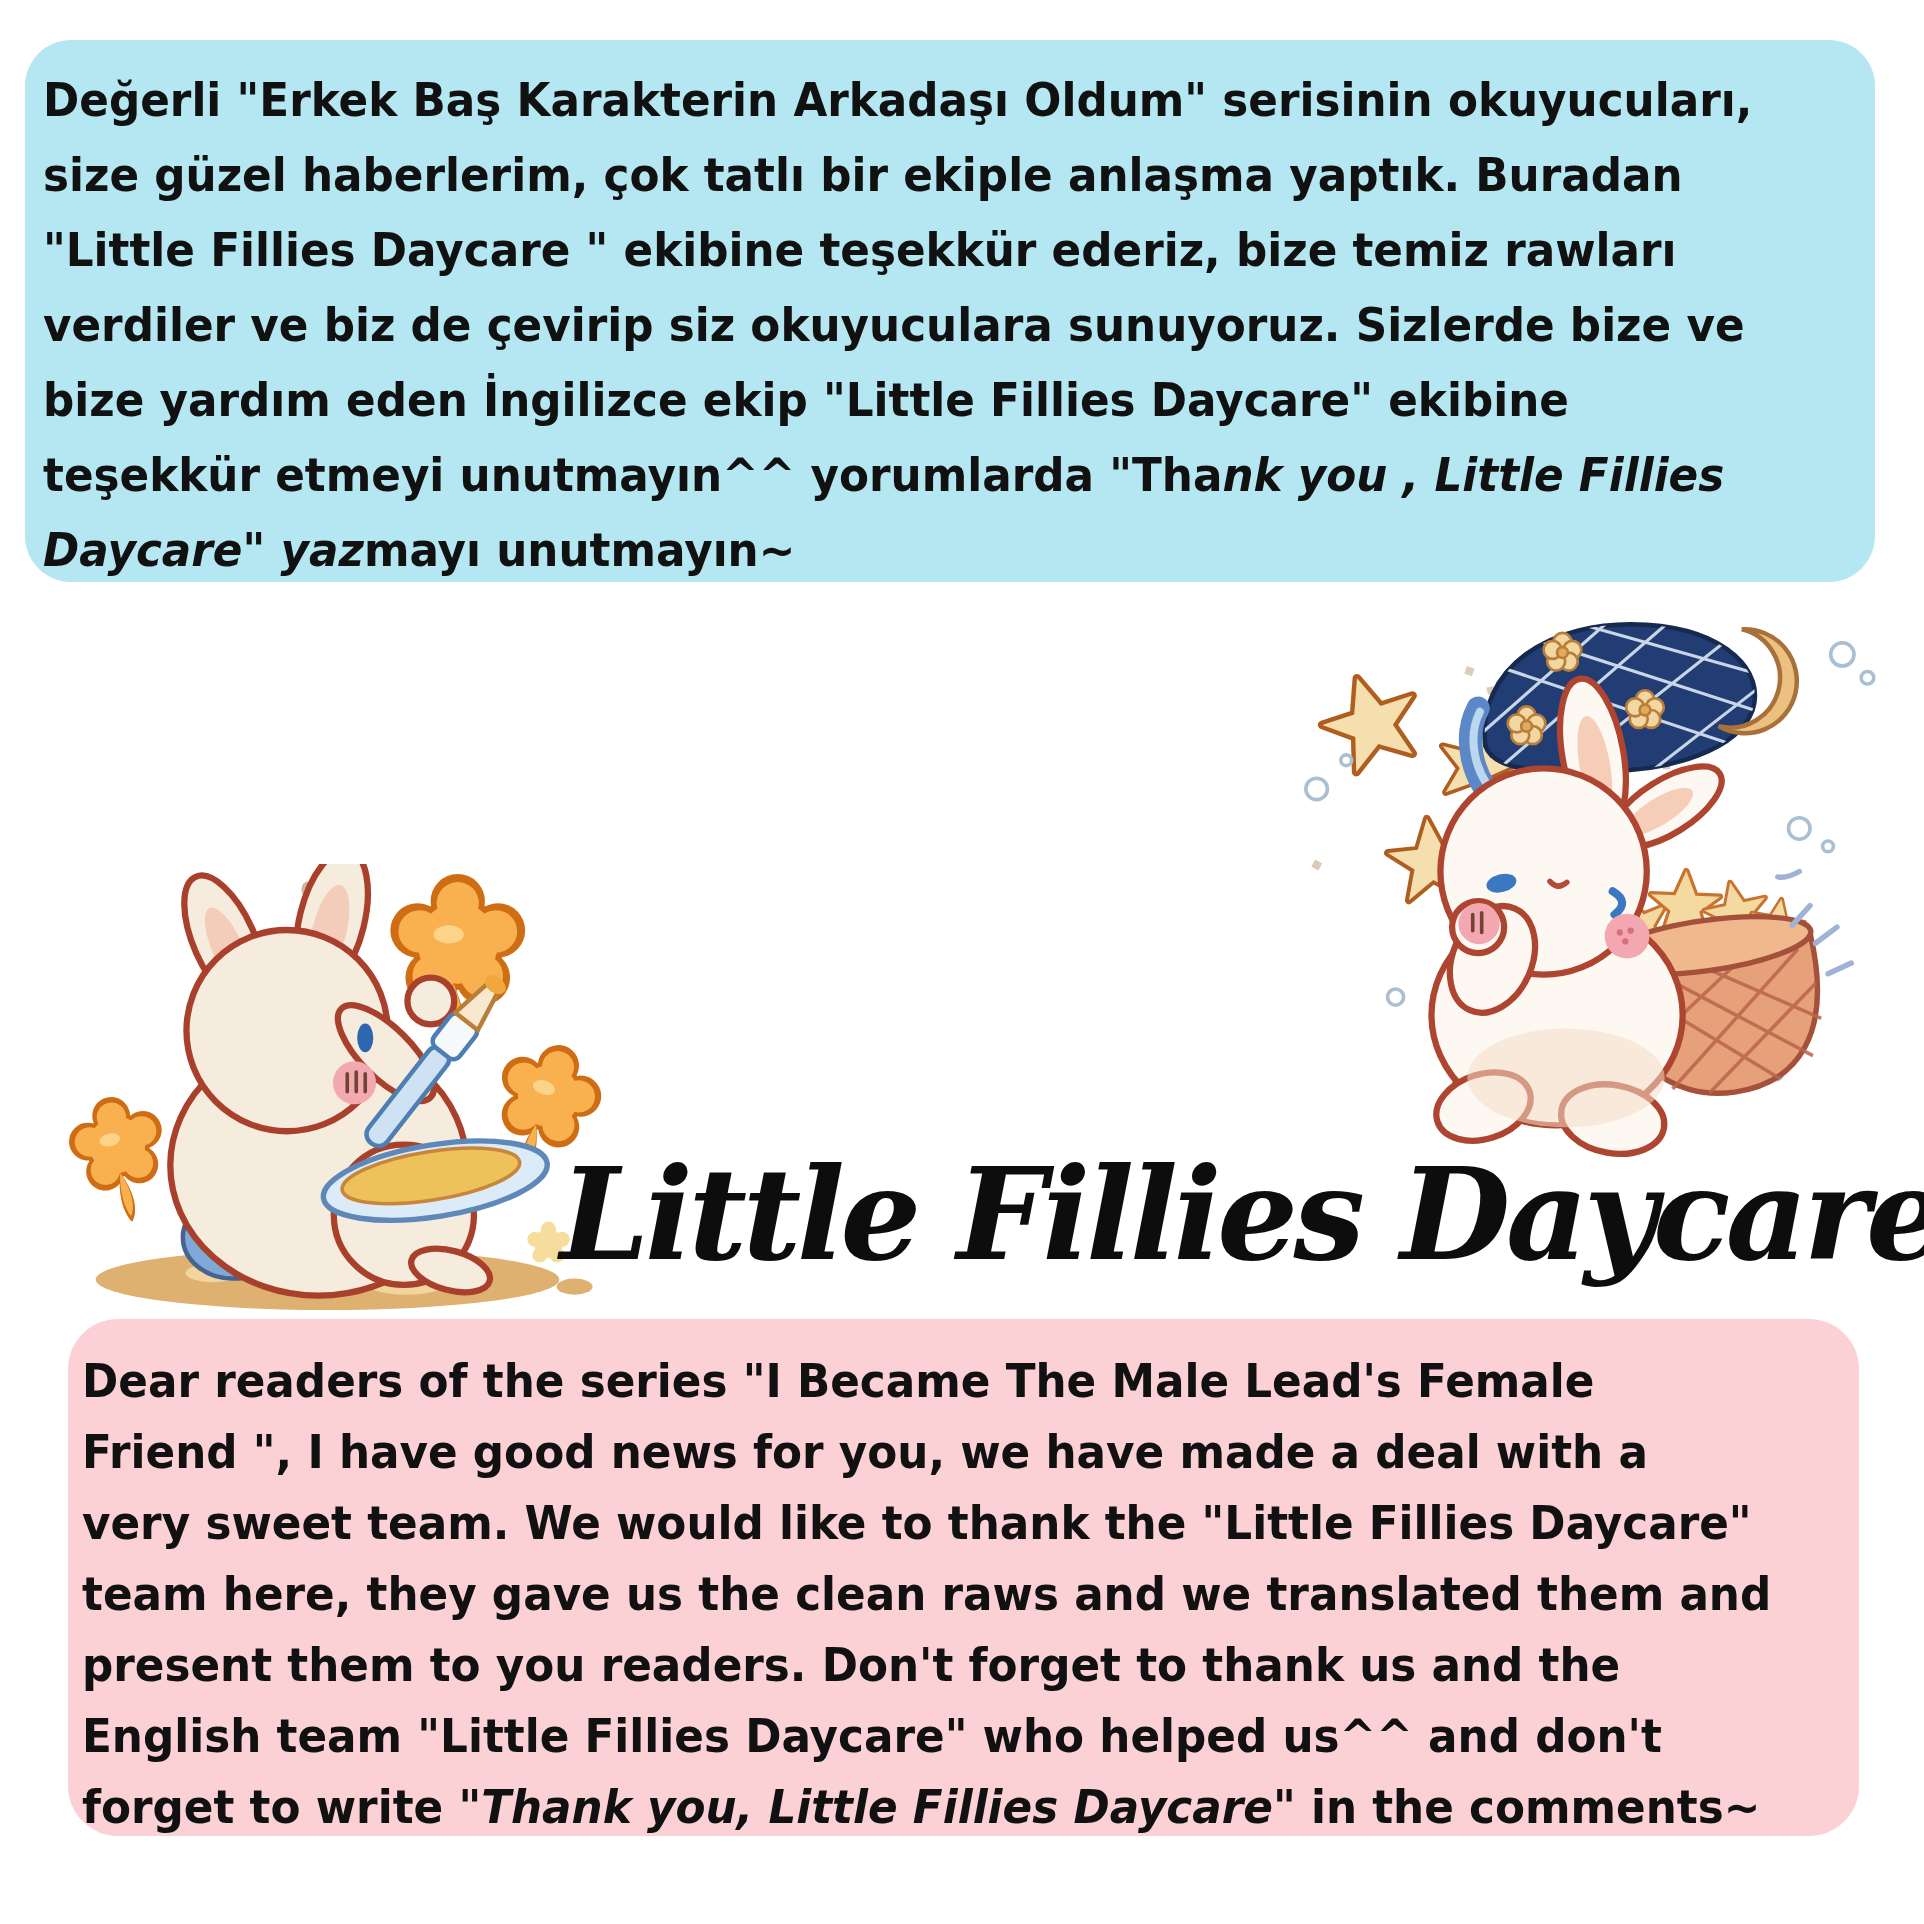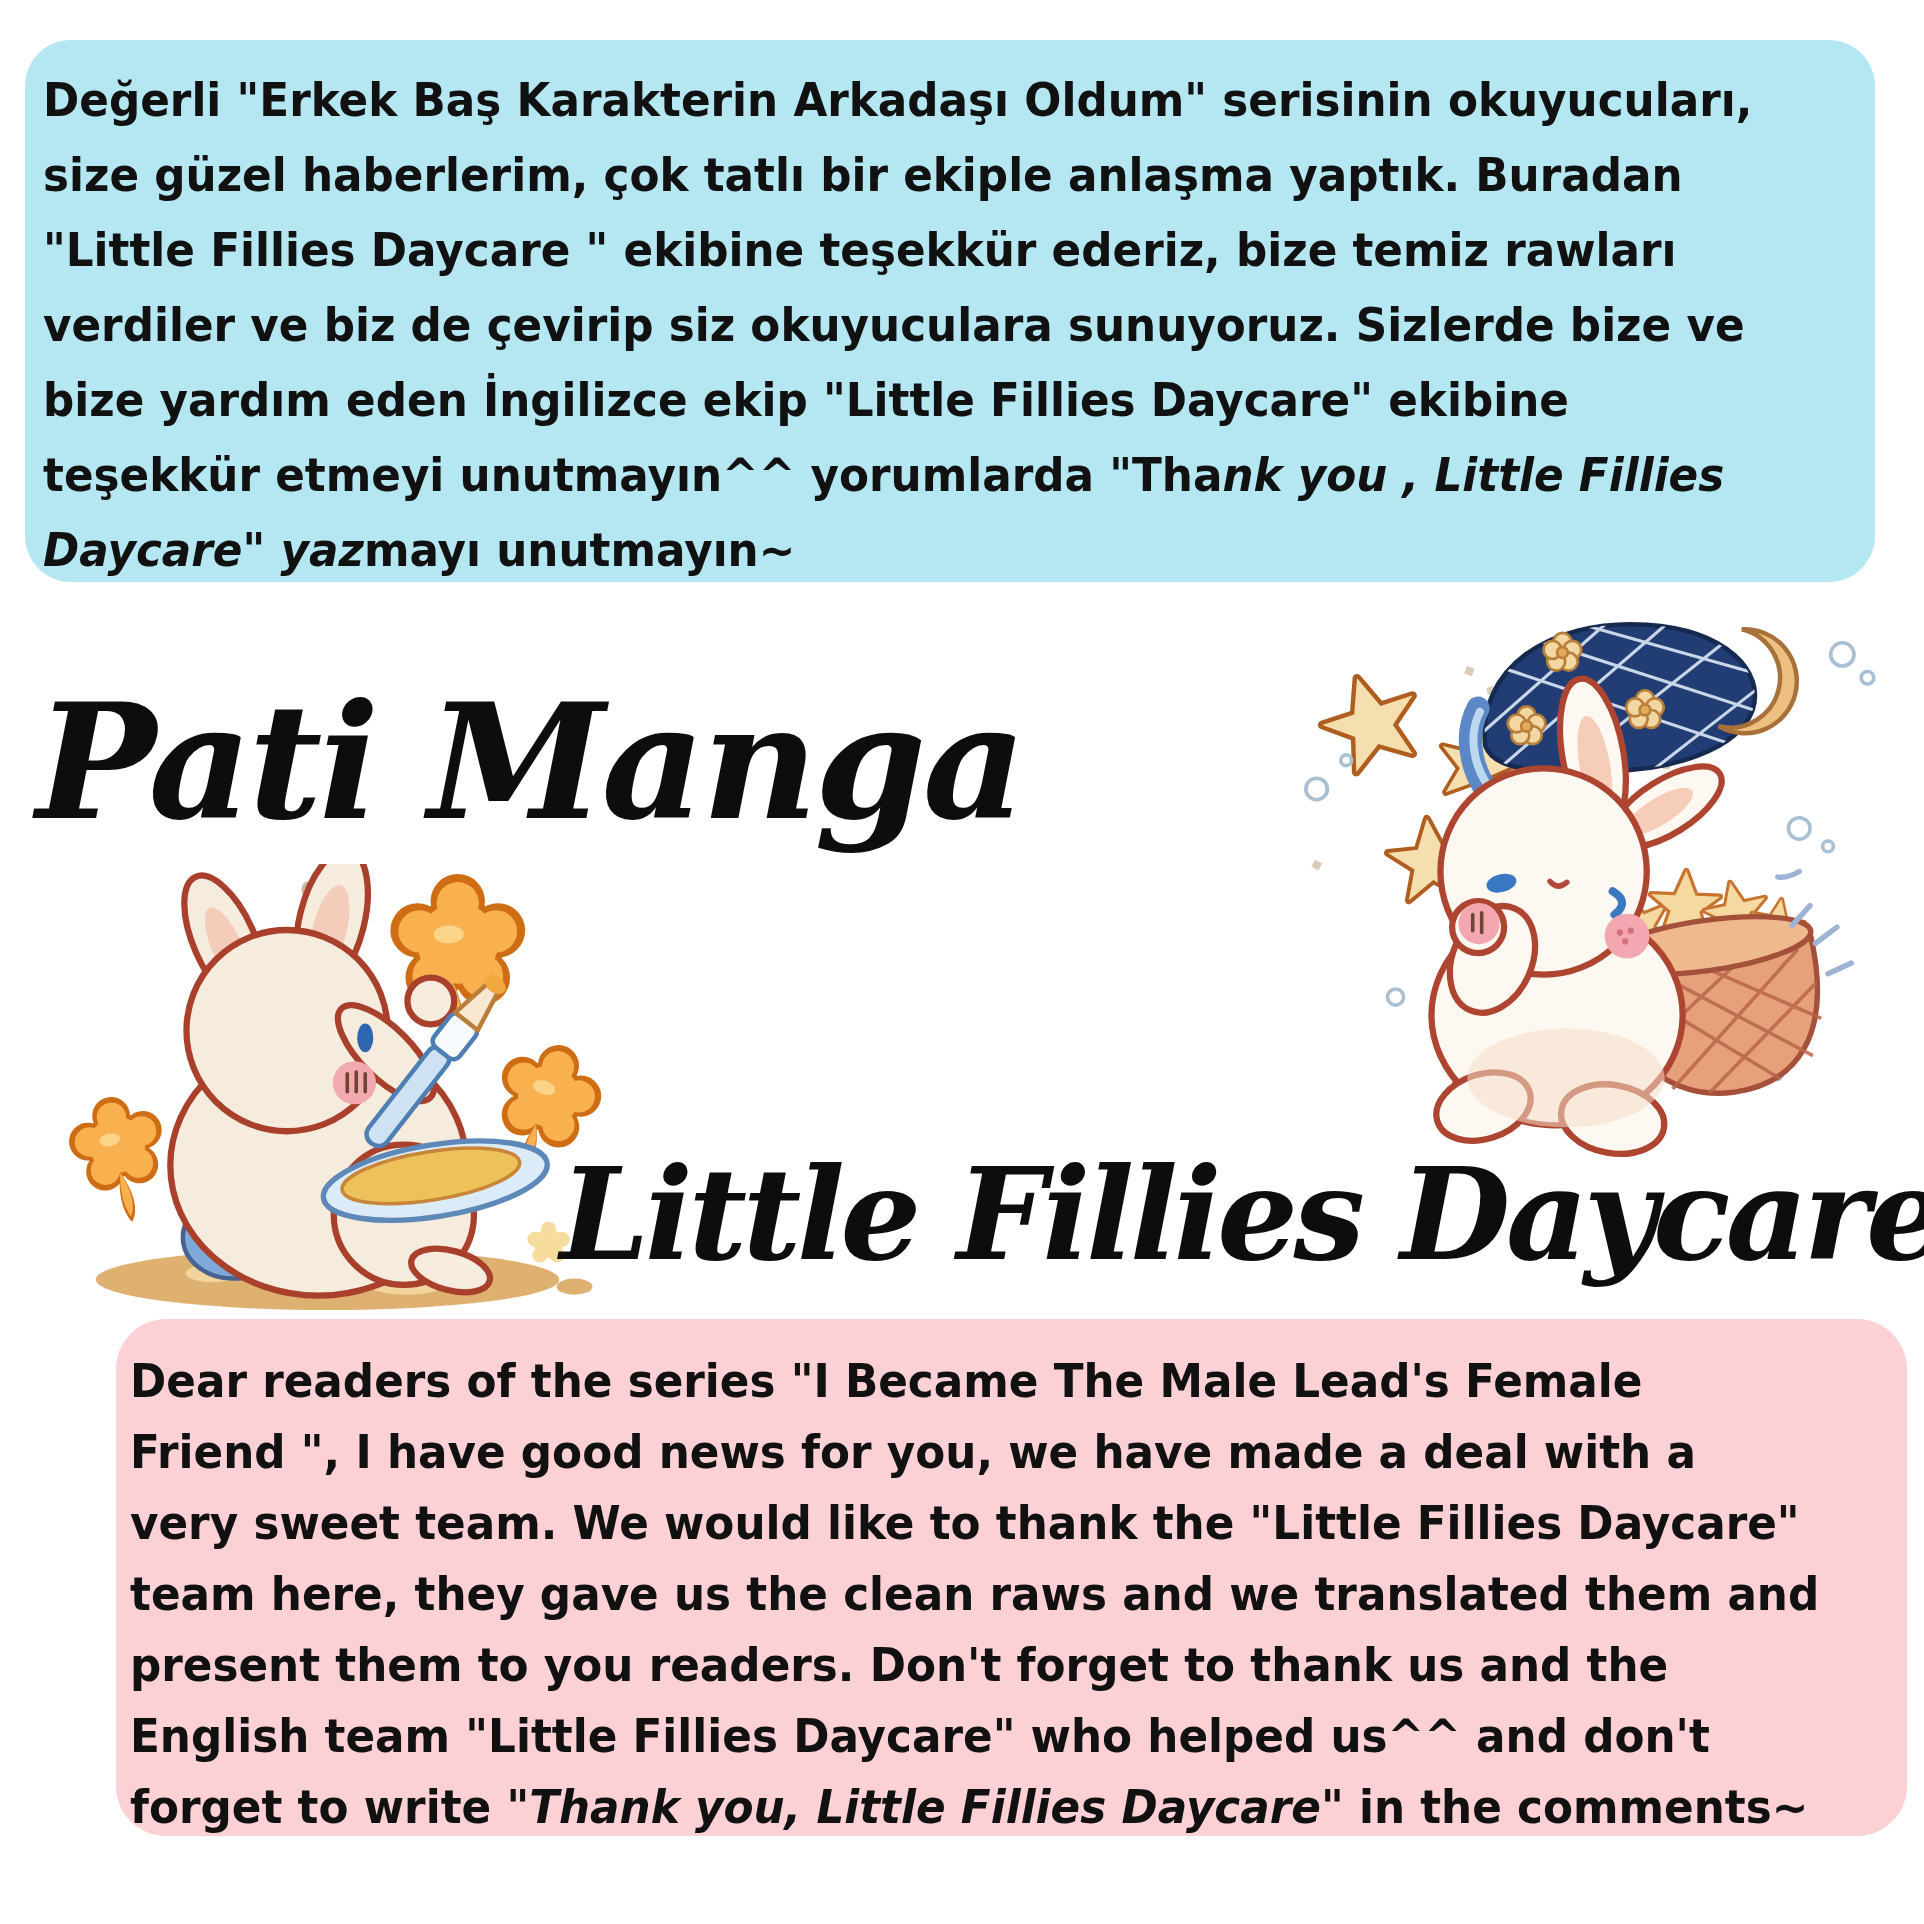--- a/index.html
+++ b/index.html
@@ -29,21 +29,20 @@
   <div class="note note-tr" style="background-color: rgb(180, 231, 241);">
       <div class="line"><span class="n">Değerli "Erkek Baş Karakterin Arkadaşı Oldum" serisinin okuyucuları,</span></div>
       <div class="line"><span class="n">size güzel haberlerim, çok tatlı bir ekiple anlaşma yaptık. Buradan</span></div>
       <div class="line"><span class="n">"Little Fillies Daycare " ekibine teşekkür ederiz, bize temiz rawları</span></div>
       <div class="line"><span class="n">verdiler ve biz de çevirip siz okuyuculara sunuyoruz. Sizlerde bize ve</span></div>
       <div class="line"><span class="n">bize yardım eden İngilizce ekip "Little Fillies Daycare" ekibine</span></div>
       <div class="line"><span class="n">teşekkür etmeyi unutmayın^^ yorumlarda "Tha</span><span class="i">nk you , Little Fillies</span></div>
       <div class="line"><span class="i">Daycare" yaz</span><span class="n">mayı unutmayın~</span></div>
     </div>
 
-  <div class="big-title title-pati">Pati Manga</div>
 
   <svg class="svg-painter" width="557" height="459" viewBox="0 0 620 510">
     <defs>
       <g id="flower5">
         <g fill="#cf6d14">
           <circle r="46"></circle>
           <circle cx="0" cy="-42" r="27"></circle>
             <circle cx="40" cy="-13" r="27"></circle>
           <circle cx="25" cy="34" r="27"></circle>
             <circle cx="-25" cy="34" r="27"></circle>
@@ -274,21 +273,21 @@
     <g stroke="#9fb4d4" stroke-width="6" stroke-linecap="round" fill="none">
       <line x1="612" y1="368" x2="592" y2="390"></line>
       <line x1="642" y1="392" x2="618" y2="410"></line>
       <line x1="658" y1="432" x2="632" y2="444"></line>
       <path d="M600,330 q-14,8 -24,6"></path>
     </g>
   </svg>
 
   <div class="big-title title-lfd">Little Fillies Daycare</div>
 
-  <div class="note note-en" style="background-color: rgb(252, 209, 214); margin-left: 48px;">
+  <div class="note note-en" style="background-color: rgb(252, 209, 214);">
       <div class="line"><span class="n">Dear readers of the series "I Became The Male Lead's Female</span></div>
       <div class="line"><span class="n">Friend ", I have good news for you, we have made a deal with a</span></div>
       <div class="line"><span class="n">very sweet team. We would like to thank the "Little Fillies Daycare"</span></div>
       <div class="line"><span class="n">team here, they gave us the clean raws and we translated them and</span></div>
       <div class="line"><span class="n">present them to you readers. Don't forget to thank us and the</span></div>
       <div class="line"><span class="n">English team "Little Fillies Daycare" who helped us^^ and don't</span></div>
       <div class="line"><span class="n">forget to write </span><span class="i">"Thank you, Little Fillies Daycare"</span><span class="n"> in the comments~</span></div>
     </div>
 
 </div>

